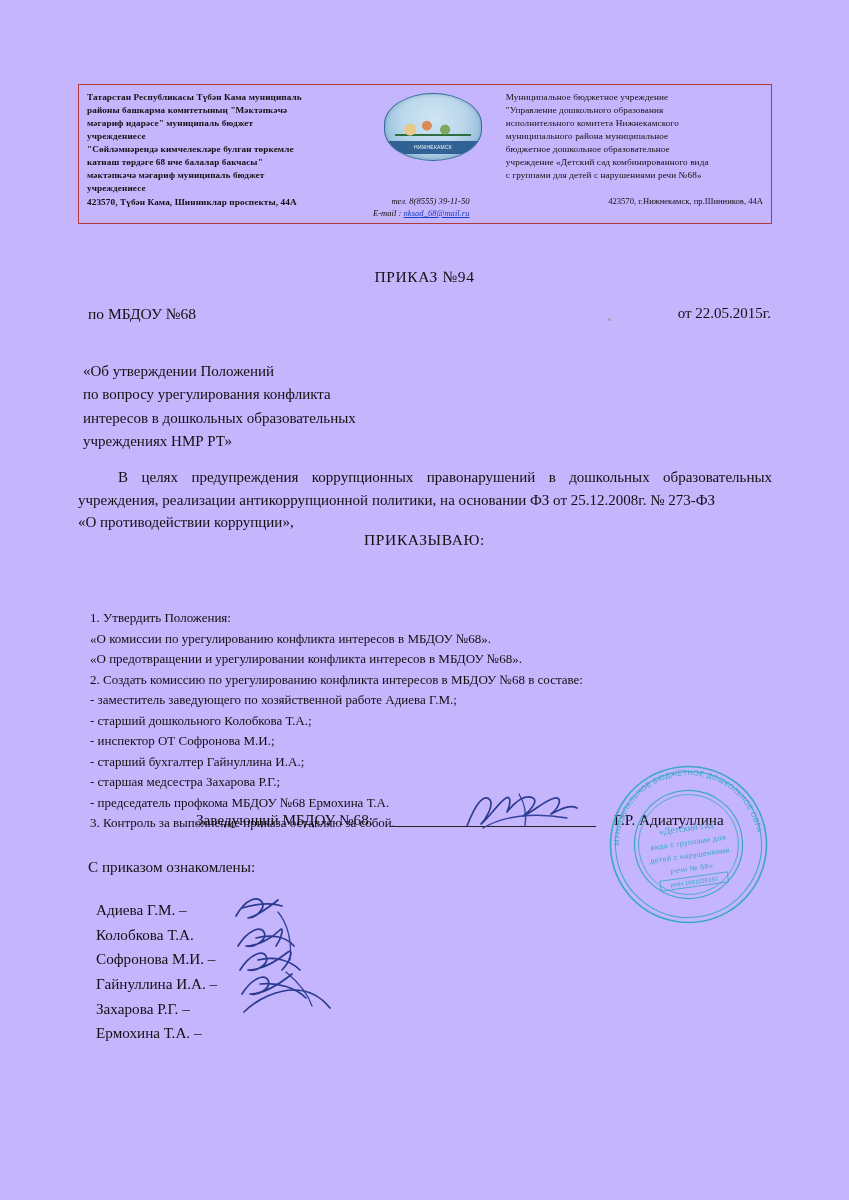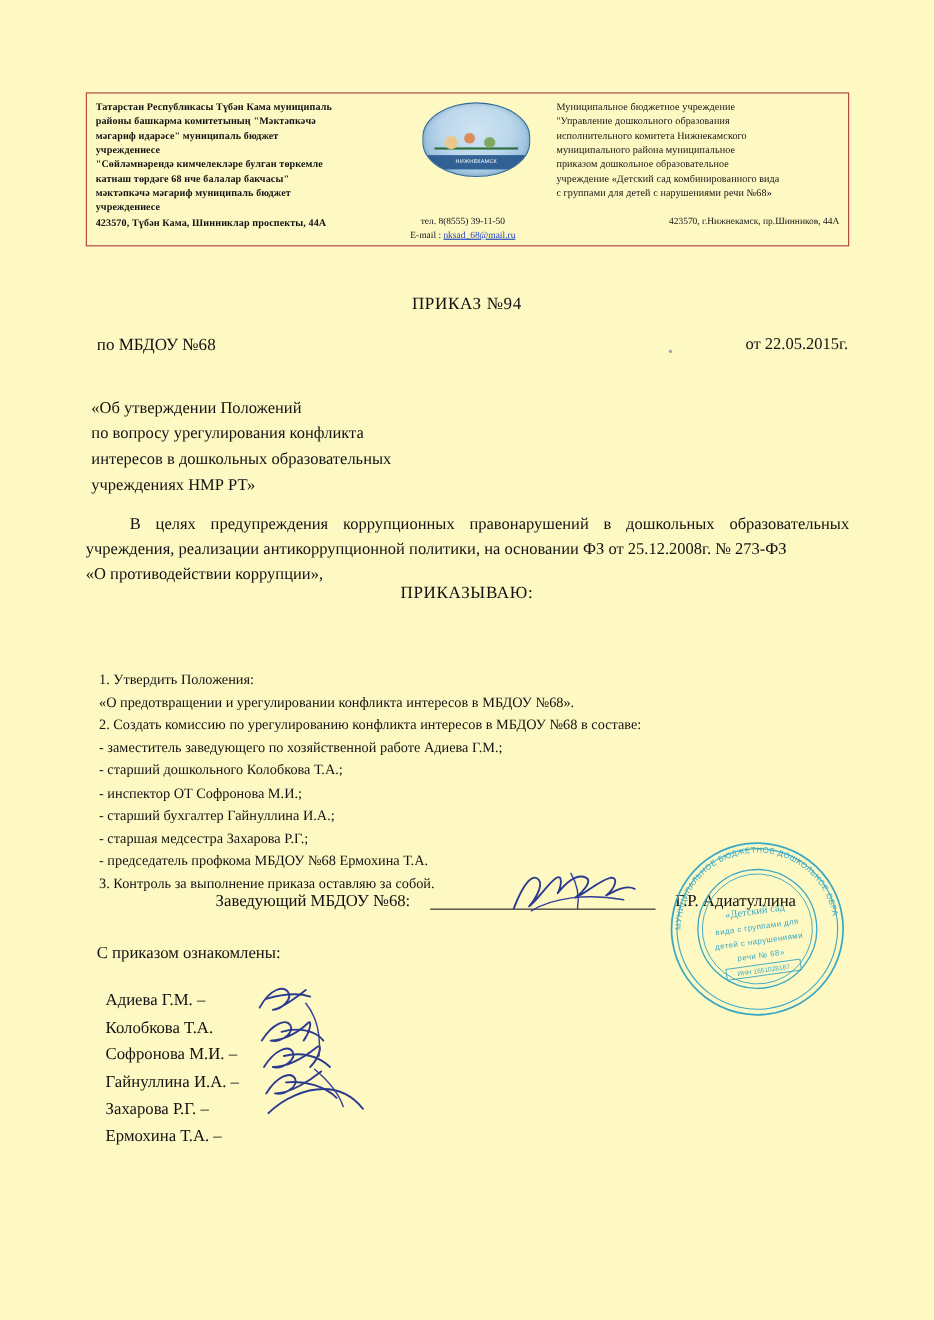--- a/index.html
+++ b/index.html
@@ -12,21 +12,21 @@
     height: 1200px;
     position: relative;
     font-family: "Liberation Serif", serif;
     color: #111;
     overflow: hidden;
   }
 
   .page {
     position: absolute;
     inset: 0;
-    background: #fef9c3;
+    background: #c4b5fd;
   }
 
   
   .letterhead {
     position: absolute;
     left: 78px;
     top: 84px;
     width: 694px;
     height: 140px;
     border: 1.6px solid #b03a3a;
@@ -107,21 +107,21 @@
     left: 290px;
     bottom: 4px;
     width: 404px;
     display: flex;
     justify-content: space-between;
     font-size: 8.6px;
     line-height: 1.4;
     padding: 0 10px 0 4px;
     box-sizing: border-box;
   }
-  .lh-contact .left { text-align: center; }
+  .lh-contact .left { text-align: right; font-style: italic; }
   .lh-contact .right { text-align: right; font-size: 8.6px; padding-bottom: 2px;}
   .lh-contact a { color: #1a3fbf; text-decoration: underline; }
 
   
   .doc-title {
     position: absolute;
     left: 0; right: 0;
     top: 268px;
     text-align: center;
     font-size: 15.5px;
@@ -272,21 +272,21 @@
           <span>НИЖНЕКАМСК</span>
         </div>
       </div>
     </div>
 
     <div class="lh-col lh-right">
       <p>Муниципальное бюджетное учреждение</p>
       <p>"Управление дошкольного образования</p>
       <p>исполнительного комитета Нижнекамского</p>
       <p>муниципального района муниципальное</p>
-      <p>приказом дошкольное образовательное</p>
+      <p>бюджетное дошкольное образовательное</p>
       <p>учреждение «Детский сад комбинированного вида</p>
       <p>с группами для детей с нарушениями речи №68»</p>
     </div>
 
     <div class="lh-contact">
       <div class="left">
         <div>тел. 8(8555) 39-11-50</div>
         <div>
           <span>E-mail :</span>
           <a href="#">nksad_68@mail.ru</a>
@@ -309,20 +309,21 @@
 
   <div class="preamble">
     <p>В целях предупреждения коррупционных правонарушений в дошкольных образовательных учреждения, реализации антикоррупционной политики, на основании ФЗ от 25.12.2008г. № 273-ФЗ</p>
     <p>«О противодействии коррупции»,</p>
   </div>
 
   <div class="order-word">ПРИКАЗЫВАЮ:</div>
 
   <div class="items">
     <p>1. Утвердить Положения:</p>
+    <p>«О комиссии по урегулированию конфликта интересов в МБДОУ №68».</p>
     <p>«О предотвращении и урегулировании конфликта интересов в МБДОУ №68».</p>
     <p>2. Создать комиссию по урегулированию конфликта интересов в МБДОУ №68 в составе:</p>
     <p>- заместитель заведующего по хозяйственной работе Адиева Г.М.;</p>
     <p>- старший дошкольного Колобкова Т.А.;</p>
     <p>- инспектор ОТ Софронова М.И.;</p>
     <p>- старший бухгалтер Гайнуллина И.А.;</p>
     <p>- старшая медсестра Захарова Р.Г.;</p>
     <p>- председатель профкома МБДОУ №68 Ермохина Т.А.</p>
     <p>3. Контроль за выполнение приказа оставляю за собой.</p>
   </div>

